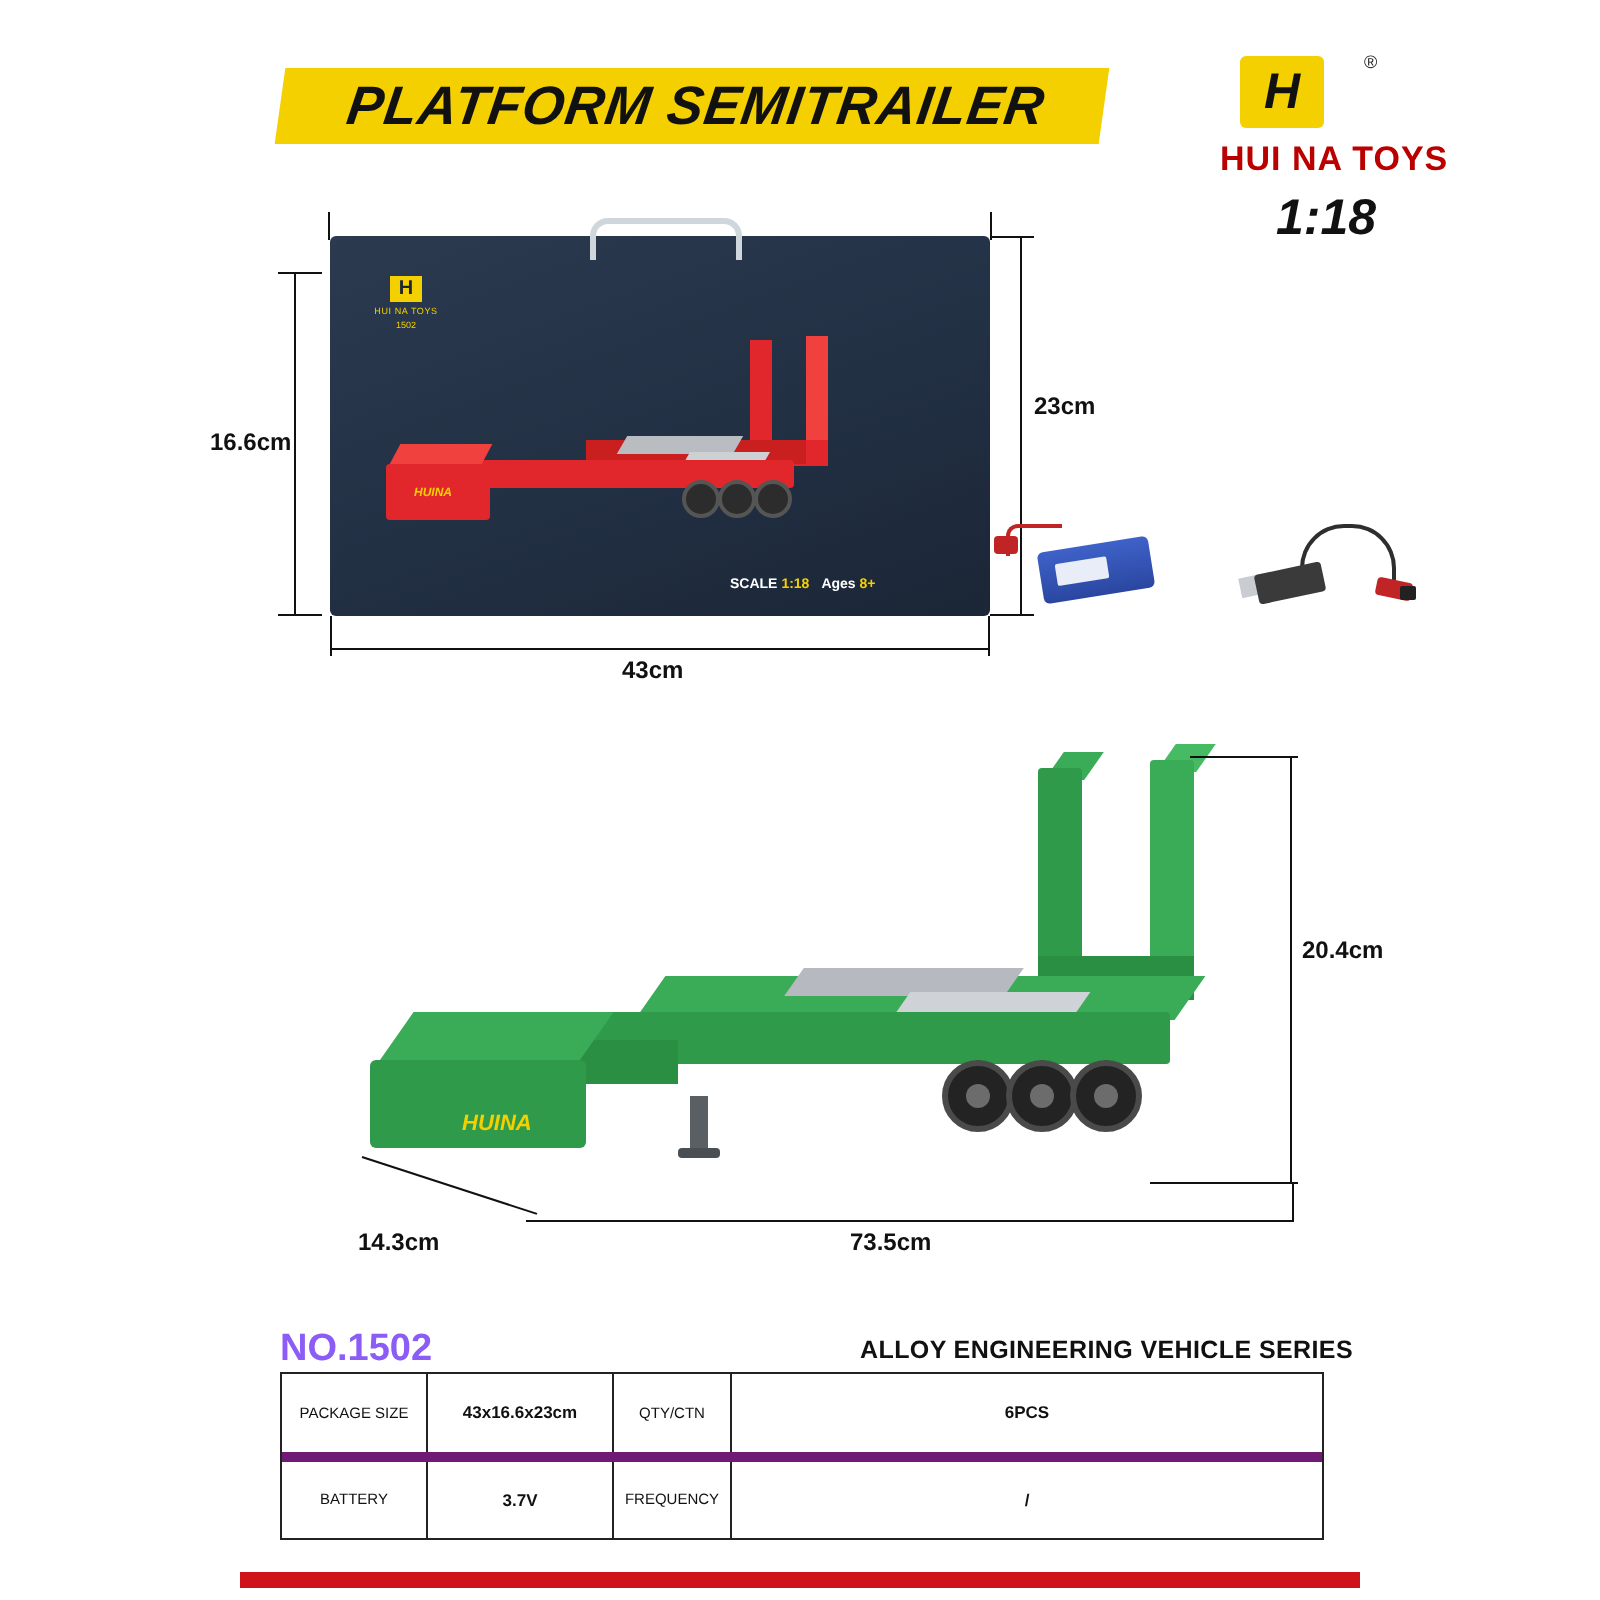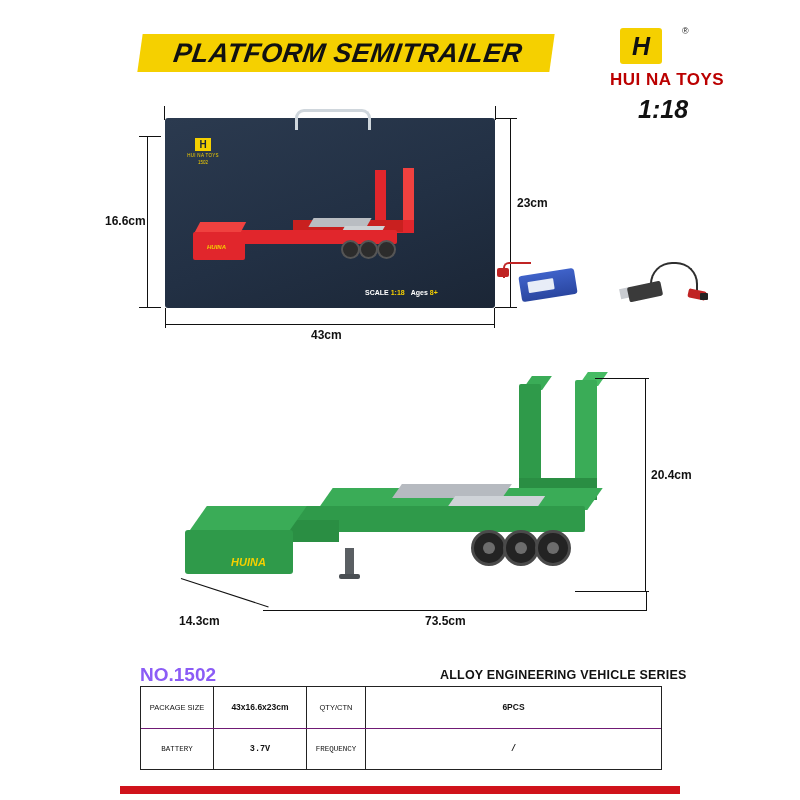--- a/index.html
+++ b/index.html
@@ -131,28 +131,28 @@
   .g-ramp-r-t{position:absolute;left:408px;top:2px;width:20px;height:14px;background:#46bb63;transform:skewX(-35deg);}
   .g-ramp-base{position:absolute;left:344px;top:108px;width:78px;height:22px;background:#2a8e43;}
   .g-wheel{position:absolute;top:160px;width:30px;height:30px;border-radius:50%;background:#232323;border:3px solid #4a4a4a;}
   .g-hub{position:absolute;width:12px;height:12px;border-radius:50%;background:#6c6c6c;top:9px;left:9px;}
   .g-leg{position:absolute;left:170px;top:178px;width:9px;height:28px;background:#5a5f63;}
   .g-leg-foot{position:absolute;left:164px;top:204px;width:21px;height:5px;background:#4a4f53;border-radius:2px;}
   .g-logo{position:absolute;left:56px;top:186px;font-size:11px;font-weight:bold;font-style:italic;color:#f5d000;}
 
   
   .model-no{position:absolute;left:140px;top:664px;font-size:19px;font-weight:bold;color:#8b5cf6;}
-  .series{position:absolute;left:440px;top:668px;font-size:12.5px;font-weight:bold;color:#111;letter-spacing:0.2px;}
+  .series{position:absolute;left:430px;top:668px;font-size:12.5px;font-weight:bold;color:#111;letter-spacing:0.2px;}
 
   .spec-box{position:absolute;left:140px;top:686px;width:520px;height:82px;border:1px solid #222;display:flex;}
   .fn-cell{width:90px;border-right:1px solid #222;display:flex;align-items:center;justify-content:center;text-align:center;font-size:8.5px;line-height:1.3;color:#111;padding:0 3px;box-sizing:border-box;}
   .fn-text{width:160px;border-right:1px solid #222;font-size:7.8px;line-height:1.28;color:#111;padding:6px 5px;box-sizing:border-box;}
   .spec-table{flex:1;display:flex;flex-direction:column;}
-  .spec-row{flex:1;display:flex;border-bottom:1px solid #701a75;}
-  .spec-row:last-child{border-bottom:none;font-family:Liberation Mono, monospace;}
+  .spec-row{flex:1;display:flex;border-bottom:5px solid #701a75;}
+  .spec-row:last-child{border-bottom:none;}
   .c1{width:72px;border-right:1px solid #222;font-size:7.5px;display:flex;align-items:center;justify-content:center;color:#111;}
   .c2{width:92px;border-right:1px solid #222;font-size:8.5px;display:flex;align-items:center;justify-content:center;color:#111;font-weight:bold;}
   .c3{width:58px;border-right:1px solid #222;font-size:7.5px;display:flex;align-items:center;justify-content:center;color:#111;}
   .c4{flex:1;font-size:8.5px;display:flex;align-items:center;justify-content:center;color:#111;font-weight:bold;}
 
   .footer-bar{position:absolute;left:120px;top:786px;width:560px;height:8px;background:#d0121b;}
 </style>
 </head>
 <body>
 

